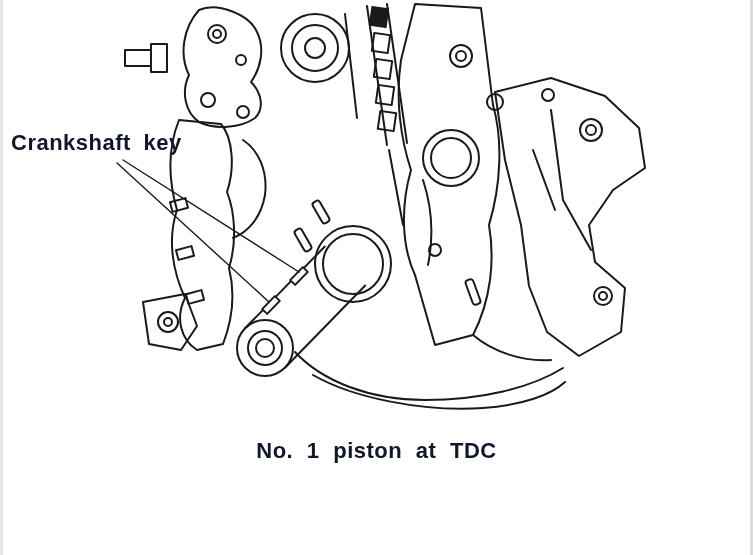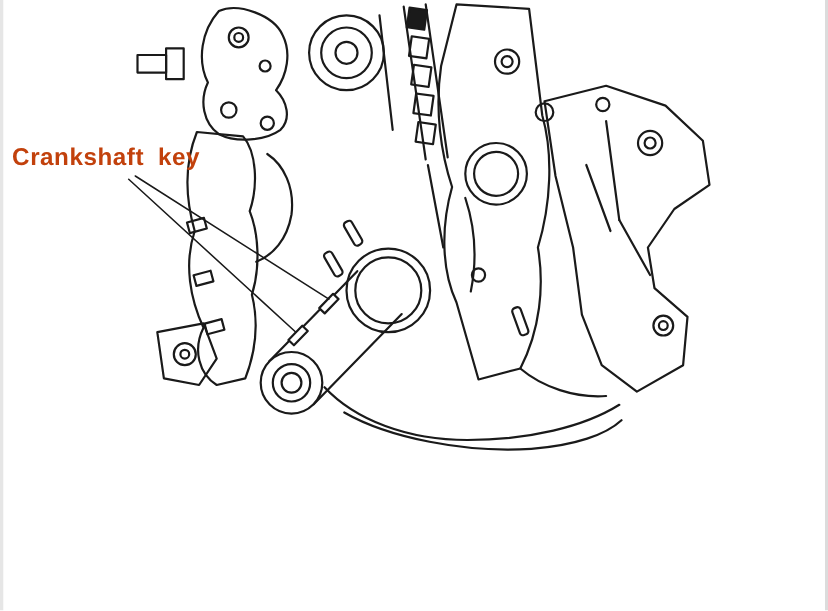--- a/index.html
+++ b/index.html
@@ -10,21 +10,21 @@
   .page {
     position: relative;
     width: 753px;
     height: 555px;
     background: #ffffff;
     border-left: 3px solid #e6e6e6;
     border-right: 3px solid #dcdcdc;
     box-sizing: border-box;
     overflow: hidden;
     font-family: "Liberation Sans", sans-serif;
-    color: #c2410c;
+    color: #0f172a;
   }
   .diagram-svg {
     position: absolute;
     left: 0;
     top: 0;
   }
   svg .ink {
     stroke: #1a1a1a;
     fill: none;
     stroke-width: 2;
@@ -173,14 +173,15 @@
     </g>
 
     <g class="ink thin">
       <path d="M120,160 L296,272"></path>
       <path d="M114,163 L266,302"></path>
     </g>
   </svg>
 
   <div class="callout-label">Crankshaft key</div>
 
+  <div class="figure-caption">No. 1 piston at TDC</div>
 
 </div>
 
 </body></html>

